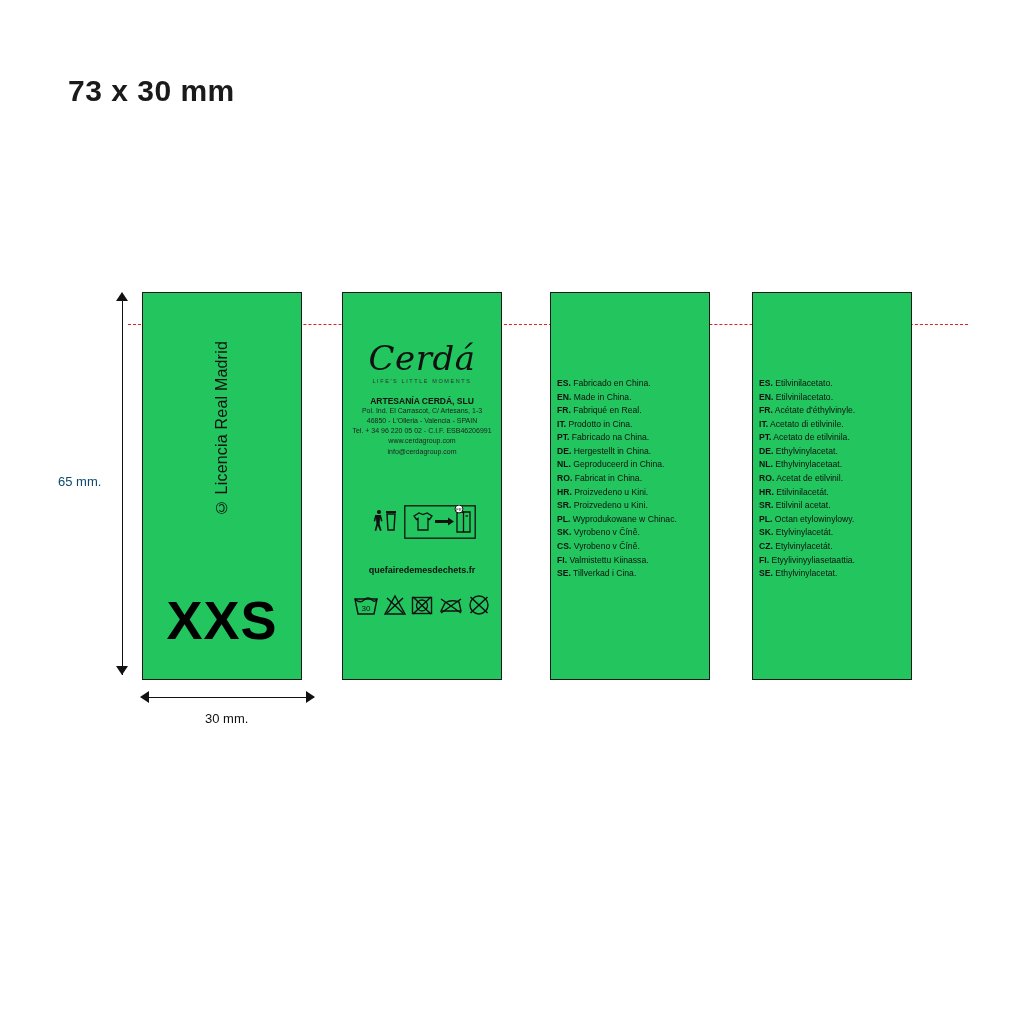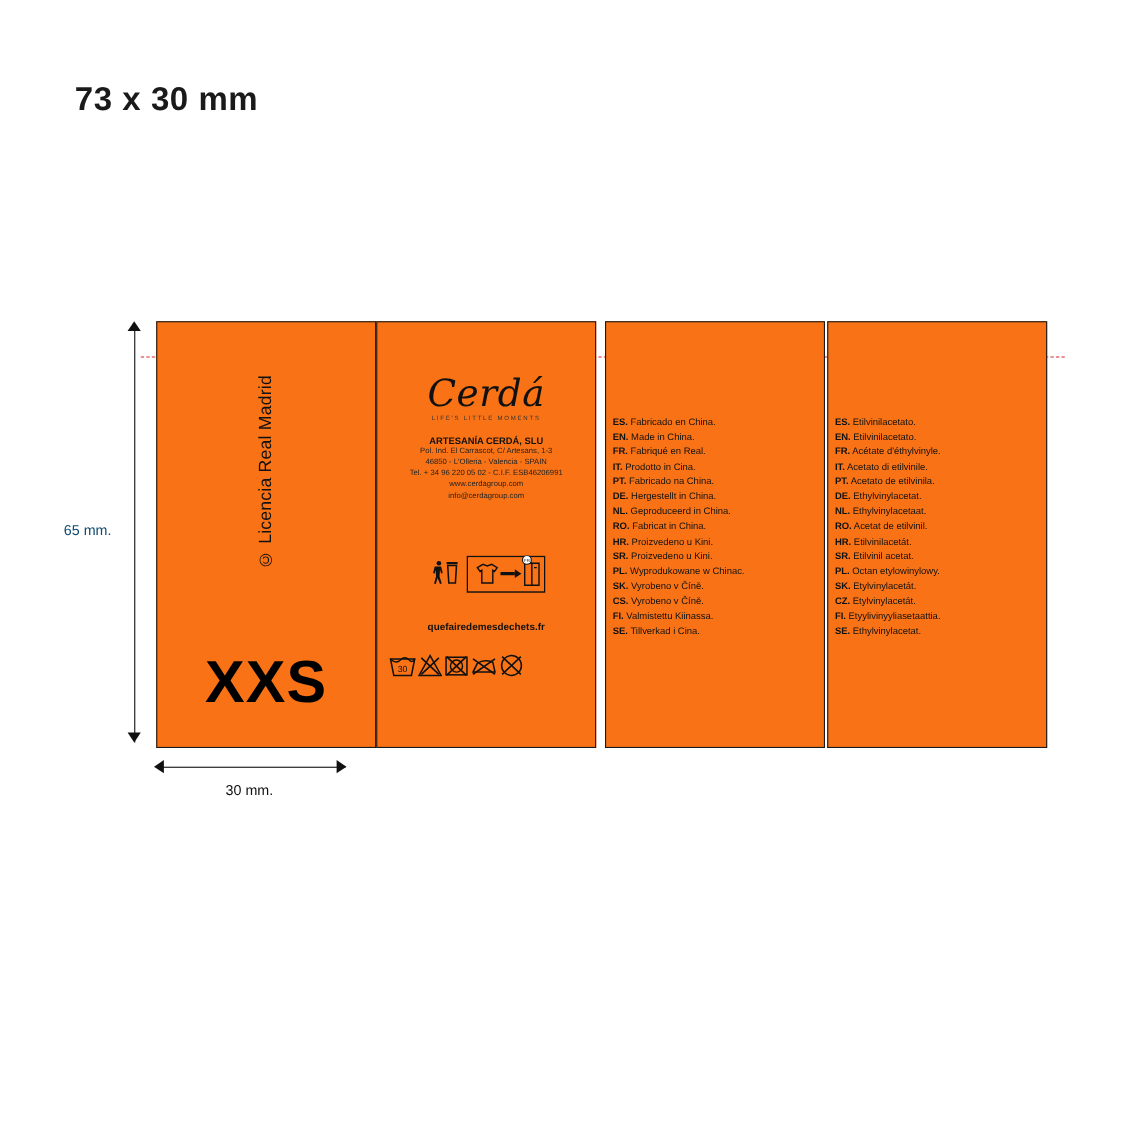--- a/index.html
+++ b/index.html
@@ -87,24 +87,24 @@
     top: 324px;
     width: 840px;
     height: 0;
     border-top: 1.5px dashed #d8242a;
   }
 
   
   .panel {
     position: absolute;
     top: 292px;
-    width: 200px;
+    width: 160px;
     height: 388px;
     border: 1.5px solid #1a1a1a;
-    background: #f97316;
+    background: #22c55e;
     box-sizing: border-box;
   }
   #panel-1 { left: 142px; }
   #panel-2 { left: 342px; }
   #panel-3 { left: 550px; }
   #panel-4 { left: 752px; }
   .vertical-wrap {
     position: absolute;
     left: 0; right: 0;
     top: 48px;
@@ -181,20 +181,21 @@
     font-weight: 700;
     color: #111;
   }
   .care-row {
     position: absolute;
     left: 10px;
     right: 10px;
     top: 300px;
     display: flex;
     align-items: center;
+    justify-content: space-between;
   }
 
   
   .lang-list {
     position: absolute;
     left: 6px;
     right: 6px;
     top: 84px;
   }
   .lang-line {

